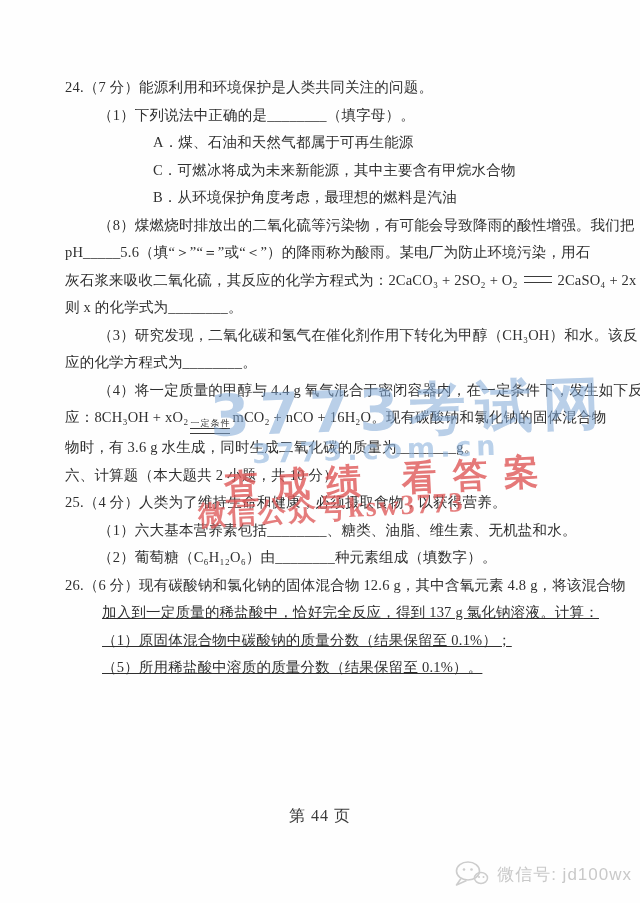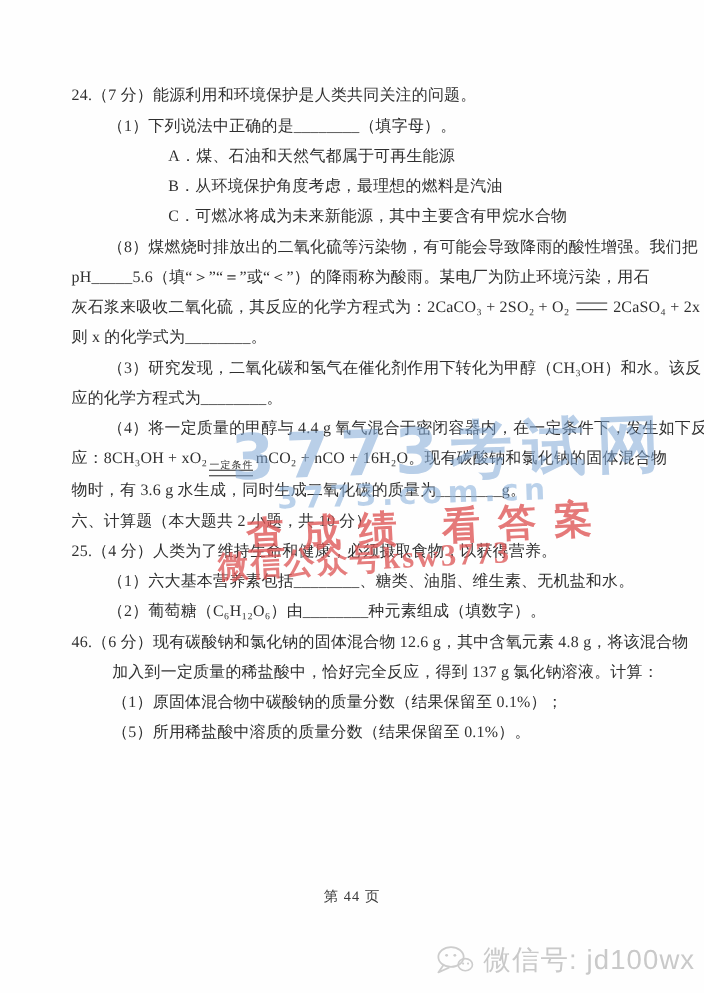--- a/index.html
+++ b/index.html
@@ -21,42 +21,42 @@
   }
   .ln {
     margin:0; padding:0;
     font-size:14.5px;
     line-height:27.5px;
     white-space:pre;
     letter-spacing:0.2px;
   }
   .ind  { text-indent:33px; }
   .opt  { margin-left:88px; }
-  .hang { margin-left:37px; }
+  .hang { margin-left:37px;text-decoration:underline; }
   .sec  { font-weight:normal; }
 
   
   .dline {
     display:inline-block;
     width:28px; height:7px;
     border-top:1.6px solid #3a3a3a;
     border-bottom:1.6px solid #3a3a3a;
     box-sizing:border-box;
     vertical-align:2px;
     margin:0 2px;
   }
   
   .rxn { display:inline-block; text-align:left; vertical-align:-4px; margin:0 2px; }
   .rxn-t { display:block; font-size:9px; line-height:10px; letter-spacing:1px; }
   .rxn-l { display:block; height:6px; border-top:1.5px solid #3a3a3a; border-bottom:1.5px solid #3a3a3a; box-sizing:border-box; }
 
   .footer-page {
     position:absolute; left:0; right:0; top:806px;
     text-align:center;
-    font-size:13px; letter-spacing:1px;
+    font-size:16px; letter-spacing:1px;
     color:#3a3a3a;
   }
 
   
   .wm { position:absolute; pointer-events:none; white-space:nowrap; }
   .wm-blue-main {
     left:210px; top:372px;
     font-family:"DejaVu Sans","Liberation Sans",sans-serif;
     font-weight:bold;
     font-size:57px; letter-spacing:10px;
@@ -85,52 +85,52 @@
     color:rgba(222,88,88,0.78);
     transform:rotate(-3deg);
   }
 
   
   .wechat-badge {
     position:absolute; right:8px; bottom:14px;
     display:flex; align-items:center; gap:8px;
     color:#c9c9c9;
     font-family:"Liberation Sans","DejaVu Sans",sans-serif;
-    font-size:25px;
+    font-size:17px;
     letter-spacing:1px;
   }
 </style>
 </head>
 <body>
 
 <div class="page">
 
   <div class="content">
     <p class="ln">24.（7 分）能源利用和环境保护是人类共同关注的问题。</p>
     <p class="ln ind">（1）下列说法中正确的是________（填字母）。</p>
     <p class="ln opt">A．煤、石油和天然气都属于可再生能源</p>
+    <p class="ln opt">C．可燃冰将成为未来新能源，其中主要含有甲烷水合物</p>
     <p class="ln opt">B．从环境保护角度考虑，最理想的燃料是汽油</p>
-    <p class="ln opt">C．可燃冰将成为未来新能源，其中主要含有甲烷水合物</p>
     <p class="ln ind">（8）煤燃烧时排放出的二氧化硫等污染物，有可能会导致降雨的酸性增强。我们把</p>
     <p class="ln">pH_____5.6（填“＞”“＝”或“＜”）的降雨称为酸雨。某电厂为防止环境污染，用石</p>
     <p class="ln"><span>灰石浆来吸收二氧化硫，其反应的化学方程式为：2CaCO₃ + 2SO₂ + O₂ </span><span class="dline"></span><span> 2CaSO₄ + 2x，</span></p>
     <p class="ln">则 x 的化学式为________。</p>
     <p class="ln ind">（3）研究发现，二氧化碳和氢气在催化剂作用下转化为甲醇（CH₃OH）和水。该反</p>
     <p class="ln">应的化学方程式为________。</p>
     <p class="ln ind">（4）将一定质量的甲醇与 4.4 g 氧气混合于密闭容器内，在一定条件下，发生如下反</p>
     <p class="ln"><span>应：8CH₃OH + xO₂</span><span class="rxn"><span class="rxn-t">一定条件</span><span class="rxn-l"></span></span><span>mCO₂ + nCO + 16H₂O。现有碳酸钠和氯化钠的固体混合物</span></p>
     <p class="ln">物时，有 3.6 g 水生成，同时生成二氧化碳的质量为________g。</p>
 
     <p class="ln sec">六、计算题（本大题共 2 小题，共 10 分）</p>
 
     <p class="ln">25.（4 分）人类为了维持生命和健康，必须摄取食物，以获得营养。</p>
     <p class="ln ind">（1）六大基本营养素包括________、糖类、油脂、维生素、无机盐和水。</p>
     <p class="ln ind">（2）葡萄糖（C₆H₁₂O₆）由________种元素组成（填数字）。</p>
 
-    <p class="ln">46.（6 分）现有碳酸钠和氯化钠的固体混合物 12.6 g，其中含氧元素 4.8 g，将该混合物</p>
+    <p class="ln">26.（6 分）现有碳酸钠和氯化钠的固体混合物 12.6 g，其中含氧元素 4.8 g，将该混合物</p>
     <p class="ln hang">加入到一定质量的稀盐酸中，恰好完全反应，得到 137 g 氯化钠溶液。计算：</p>
     <p class="ln hang">（1）原固体混合物中碳酸钠的质量分数（结果保留至 0.1%）；</p>
     <p class="ln hang">（5）所用稀盐酸中溶质的质量分数（结果保留至 0.1%）。</p>
   </div>
 
   <div class="wm wm-blue-main">3773考试网</div>
   <div class="wm wm-blue-sub">3773.com.cn</div>
   <div class="wm wm-red-1">查成绩 看答案</div>
   <div class="wm wm-red-2">微信公众号ksw3773</div>
 

